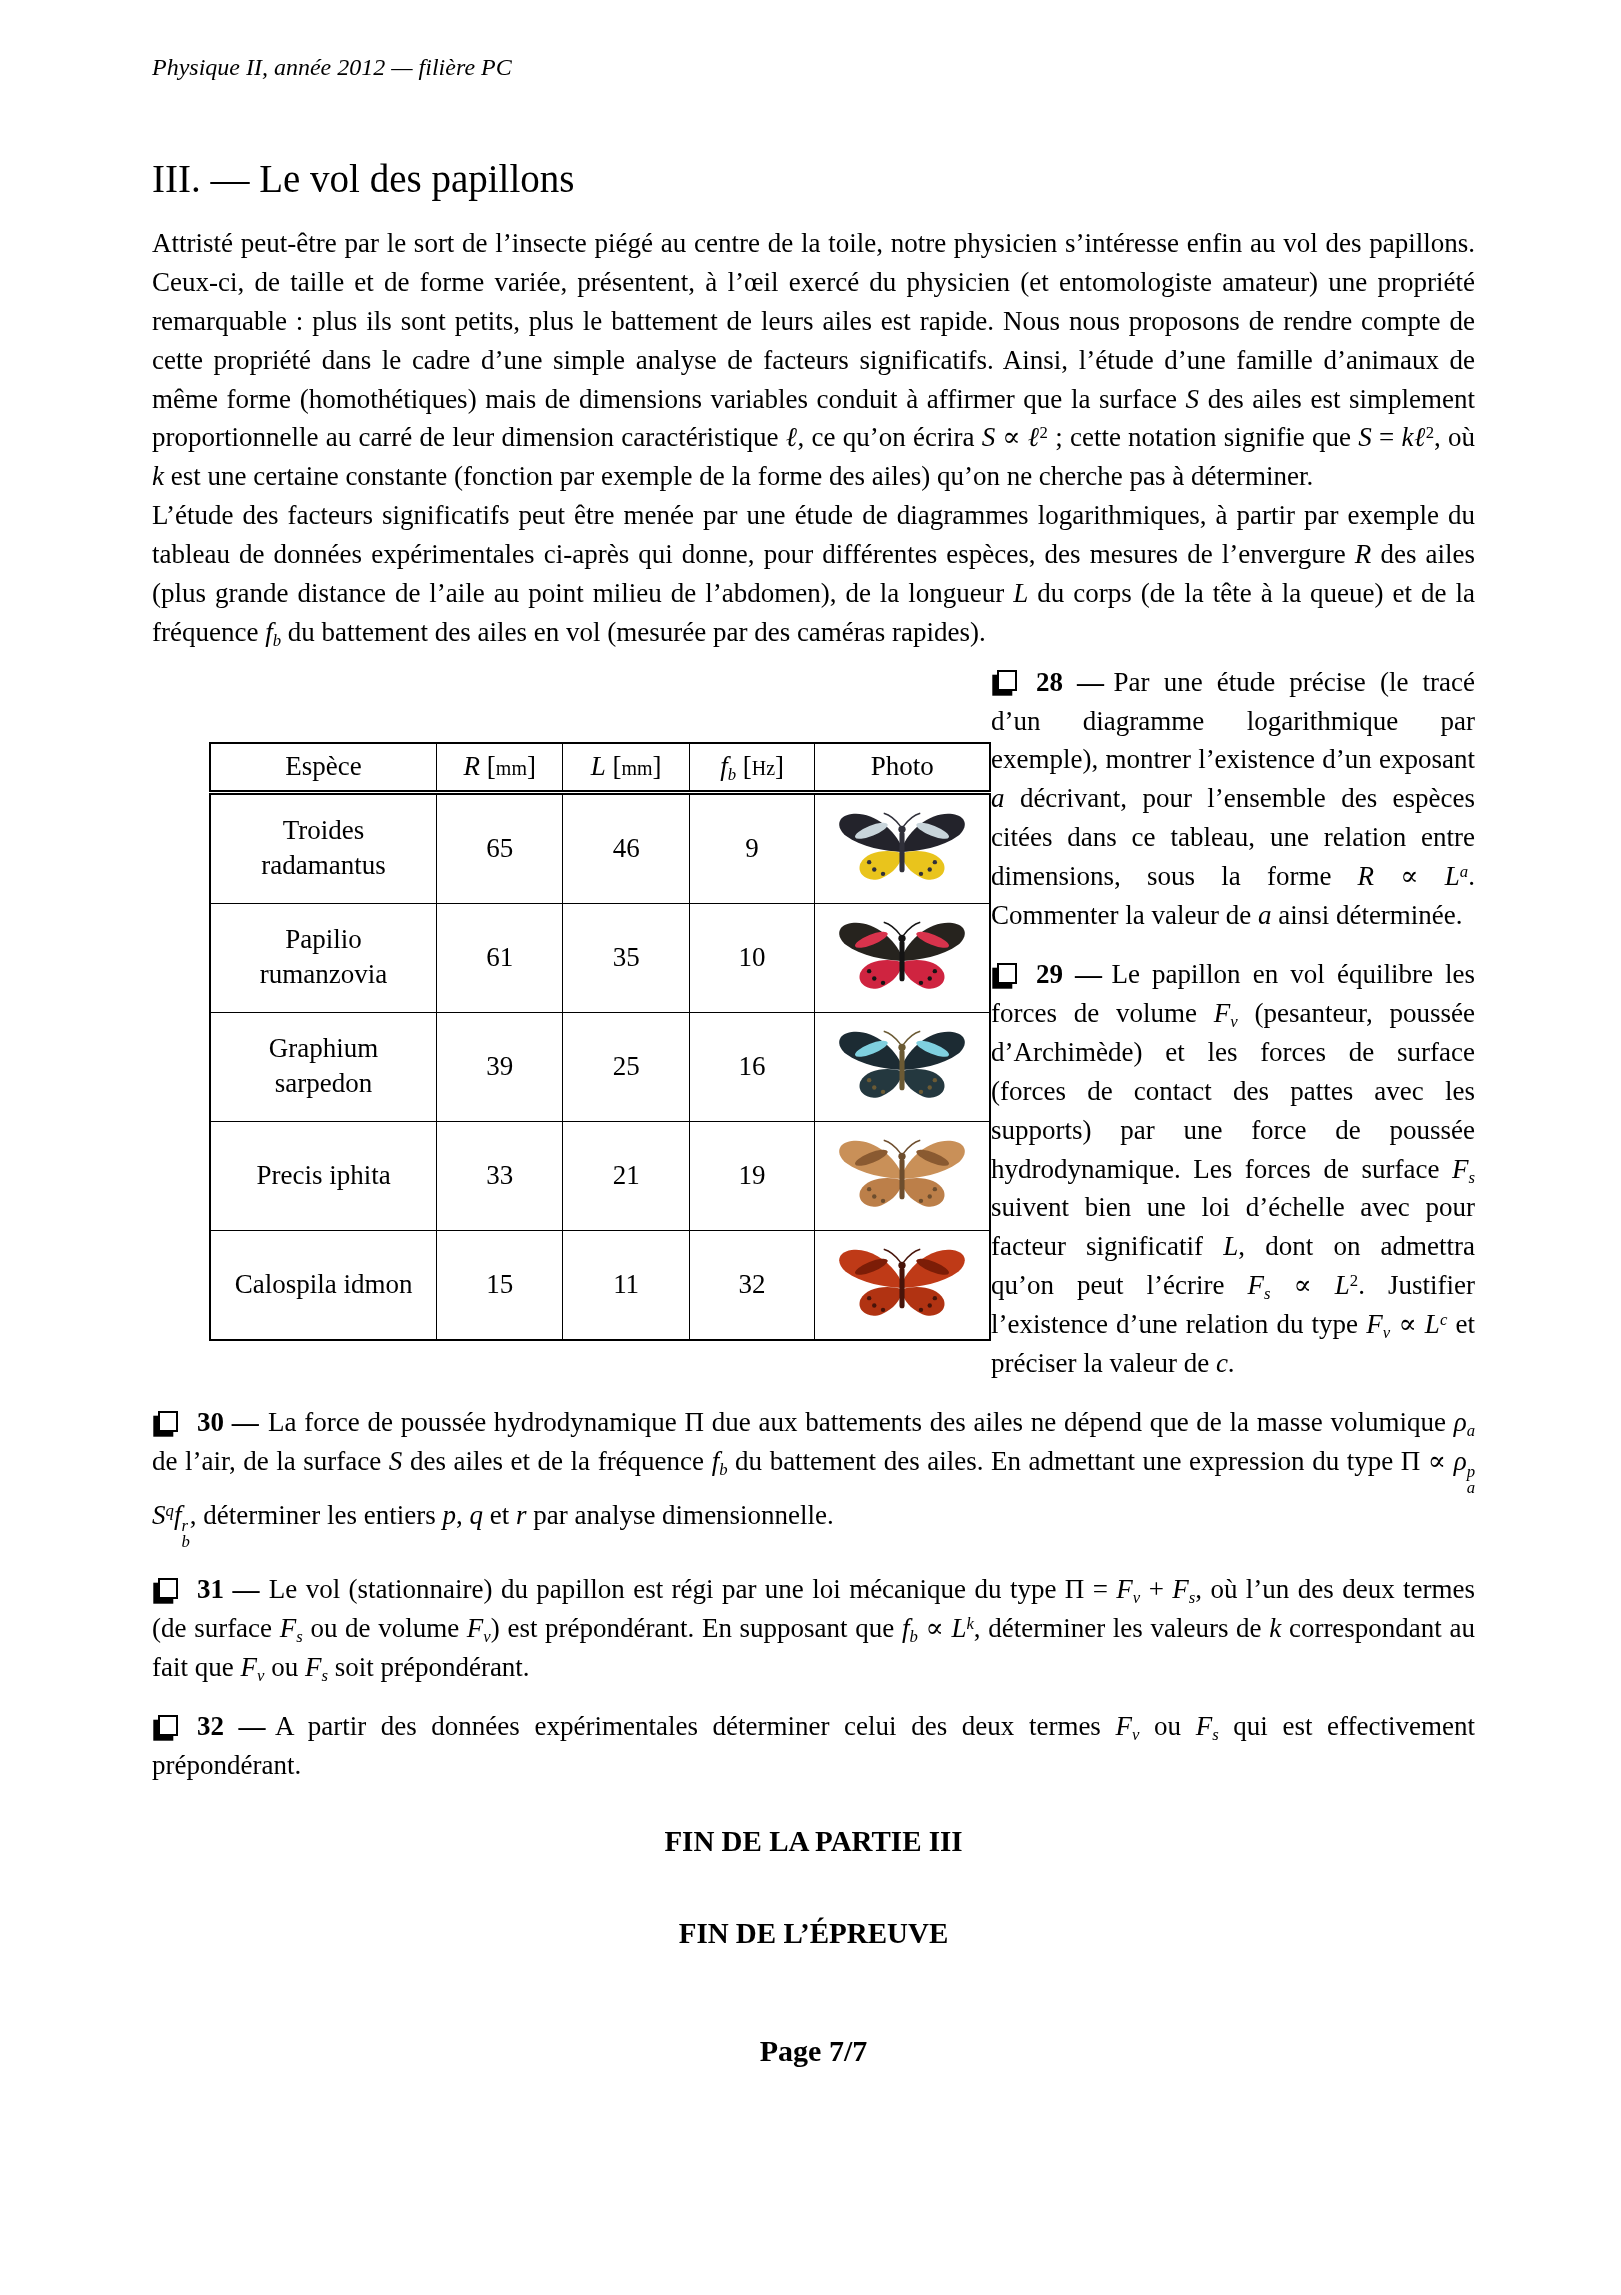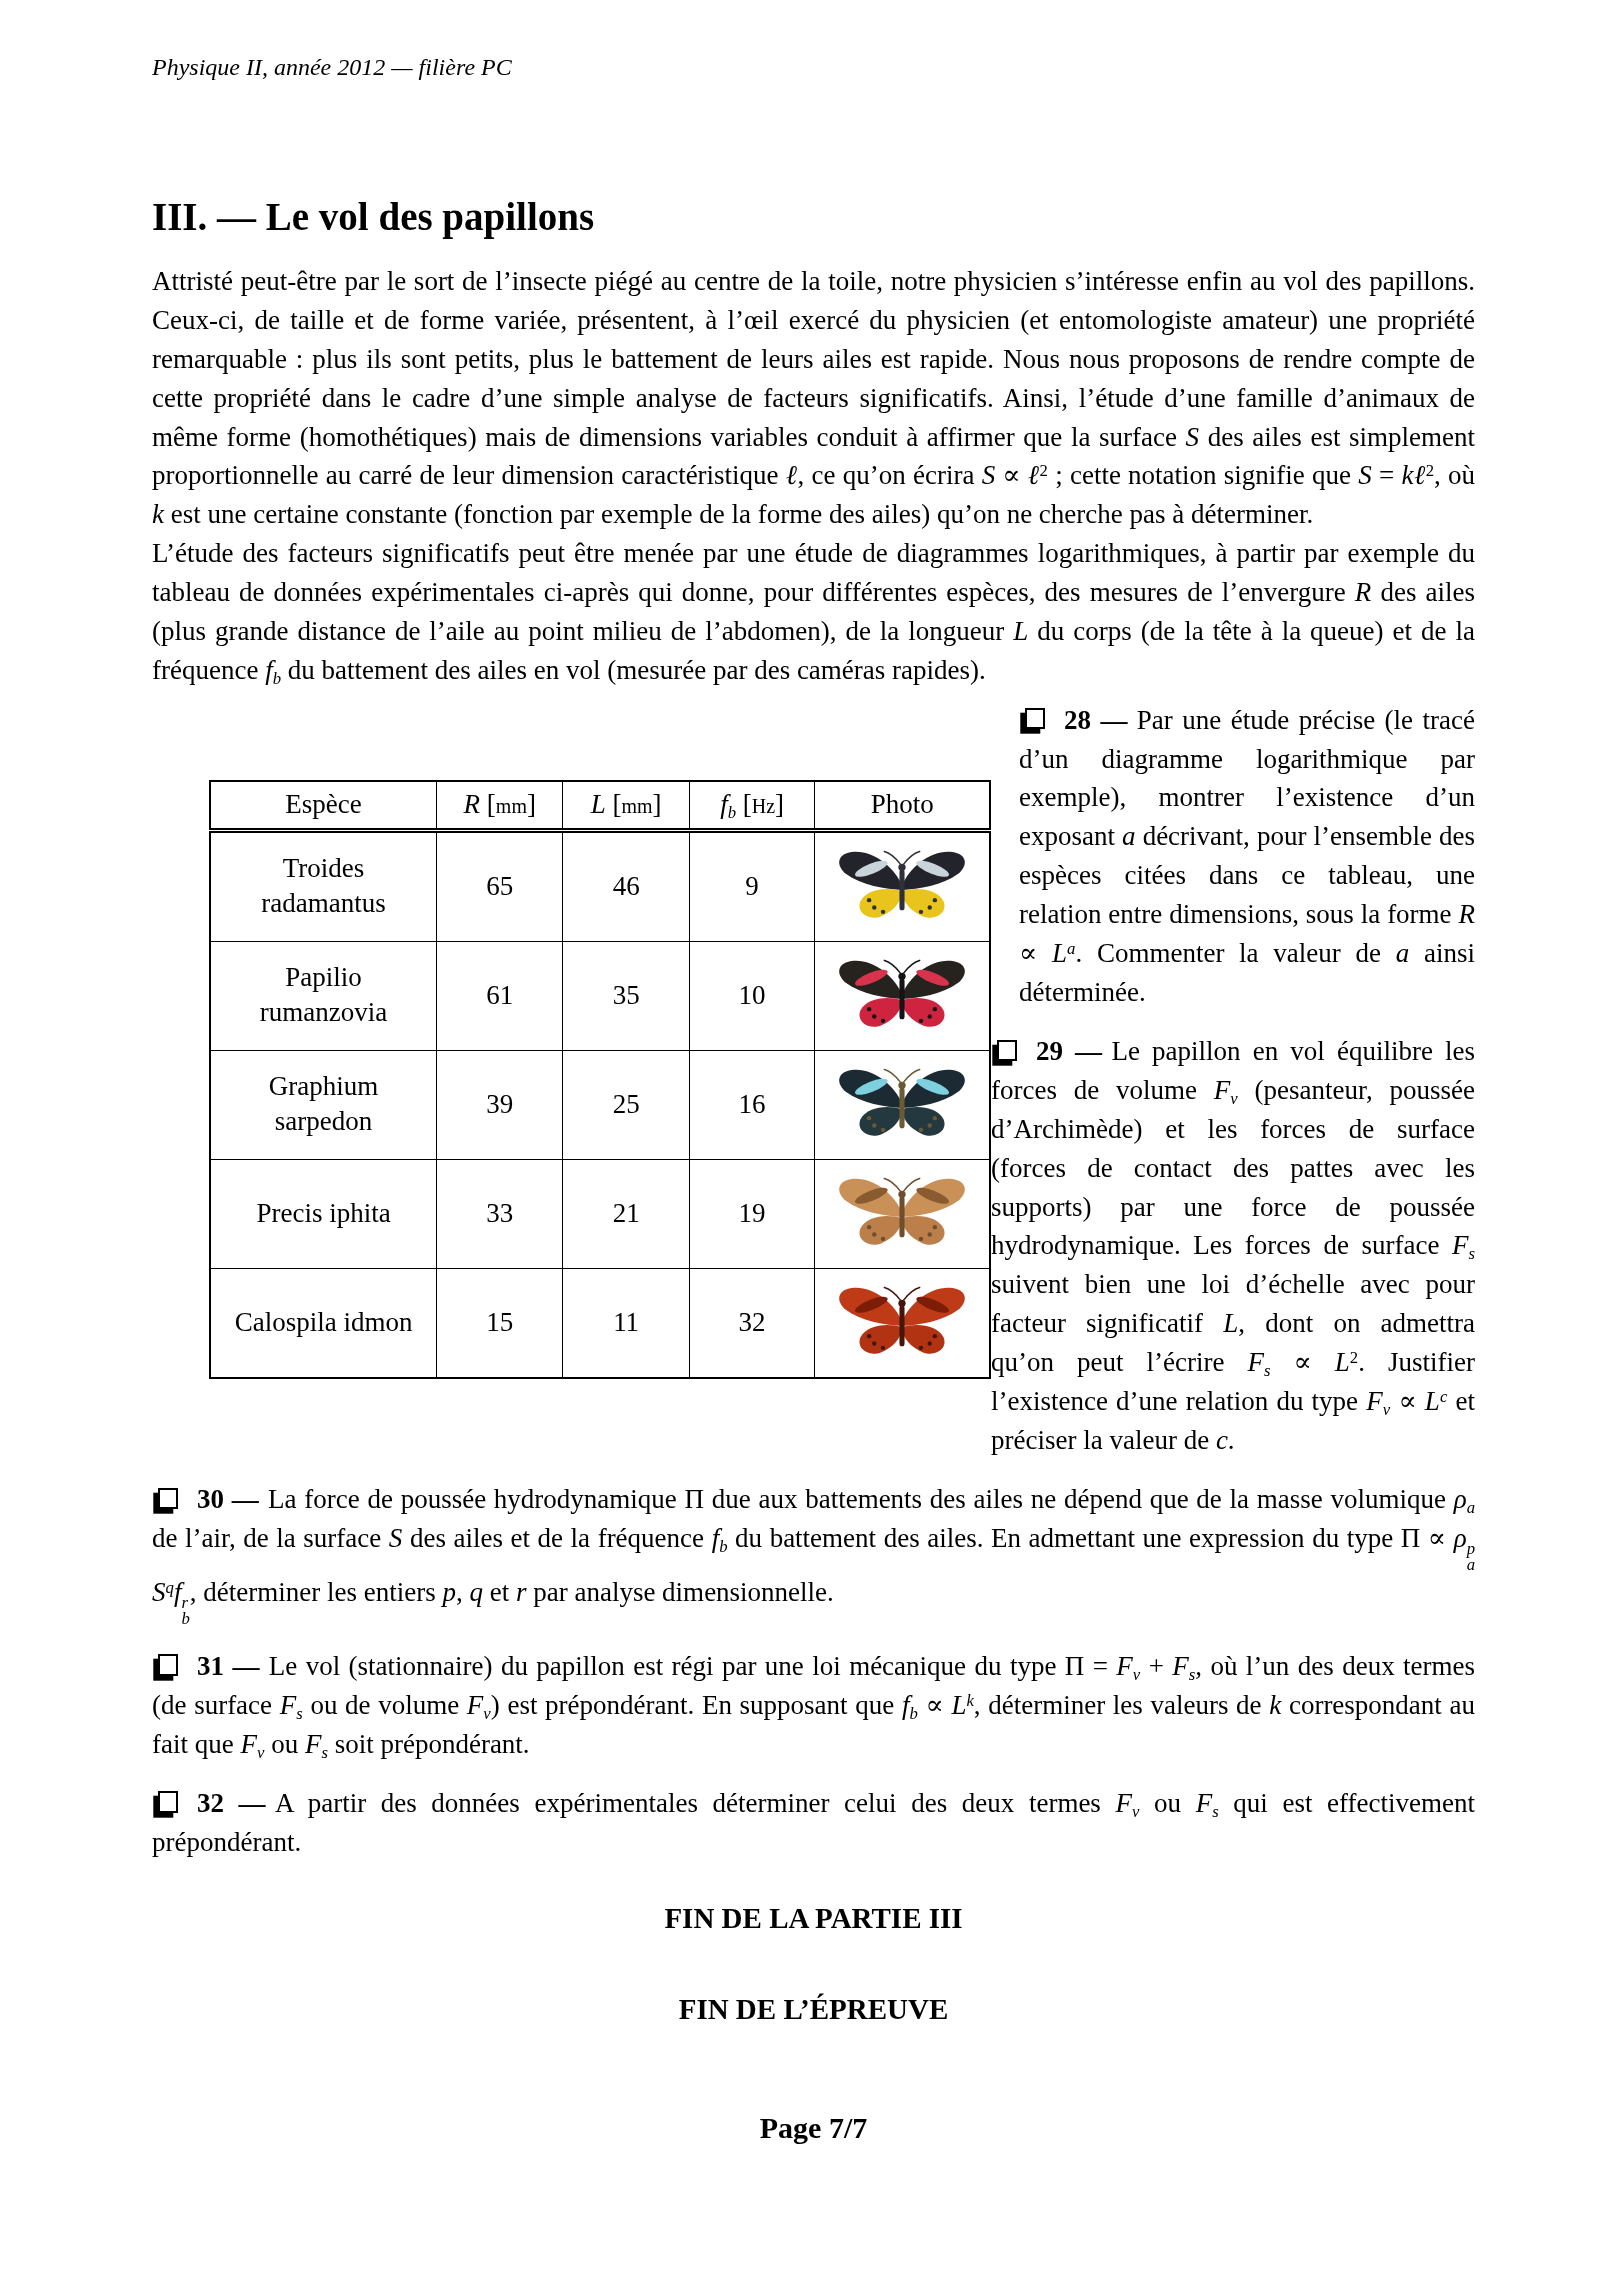--- a/index.html
+++ b/index.html
@@ -4,21 +4,21 @@
 <style>
   html,body{margin:0;padding:0;background:#ffffff;}
   body{
     width:1622px;height:2295px;position:relative;color:#000;
     font-family:"Liberation Serif","DejaVu Serif",serif;
     font-size:27px;line-height:1.44;
     -webkit-font-smoothing:antialiased;
   }
   .content{position:absolute;left:152px;top:0;width:1323px;}
   .header-line{font-style:italic;font-size:24px;padding-top:50px;}
-  .title{font-weight:bold;font-size:39px;margin-top:104px;margin-bottom:17.3px;}
+  .title{font-weight:normal;font-size:39px;margin-top:66px;margin-bottom:17.3px;}
   p.justified{text-align:justify;margin:0;}
   .two-col{display:flex;align-items:flex-start;margin-top:11px;}
   .left-col{width:839px;flex:0 0 auto;}
   .right-col{width:484px;flex:0 0 auto;}
   .table-wrap{margin-left:57px;margin-top:79px;}
   table.species{border-collapse:collapse;border:2.4px solid #000;}
   table.species th,table.species td{
     border:1.6px solid #000;text-align:center;vertical-align:middle;padding:0 7.9px;
   }
   table.species th{font-weight:normal;height:46px;border-bottom:5.5px double #000;}
@@ -29,21 +29,21 @@
   .col-photo{width:159px;}
   .species-name{line-height:1.3;display:inline-block;max-width:188px;}
   .small{font-size:0.74em;}
   sub,sup{font-size:0.62em;line-height:0;}
   sup{vertical-align:0.48em;}
   sub{vertical-align:-0.28em;}
   .it{font-style:italic;}
   .ss{display:inline-flex;flex-direction:column;align-items:flex-start;
       vertical-align:-0.42em;font-size:0.62em;line-height:0.95;font-style:italic;}
   .question{text-align:justify;margin:20.4px 0 0 0;}
-  .right-col .question:first-child{margin-top:0;margin-left:28px;}
+  .right-col .question:first-child{margin-top:0;}
   .qmark{display:inline-block;width:15.7px;height:17.3px;border:2.4px solid #000;
          box-shadow:-4.7px 4.7px 0 #000;margin:0 19px 0 6.3px;vertical-align:-0.8px;background:#fff;}
   .qnum{font-weight:bold;margin-right:9.4px;white-space:nowrap;}
   .fin{text-align:center;font-weight:bold;font-size:29px;margin:0;}
   .fin-part{margin-top:36px;}
   .fin-exam{margin-top:50px;}
   .page-num{text-align:center;font-weight:bold;font-size:30px;margin-top:75px;}
   .bf{display:block;margin:0 auto;}
   .hidden-defs{position:absolute;width:0;height:0;overflow:hidden;}
 </style>

